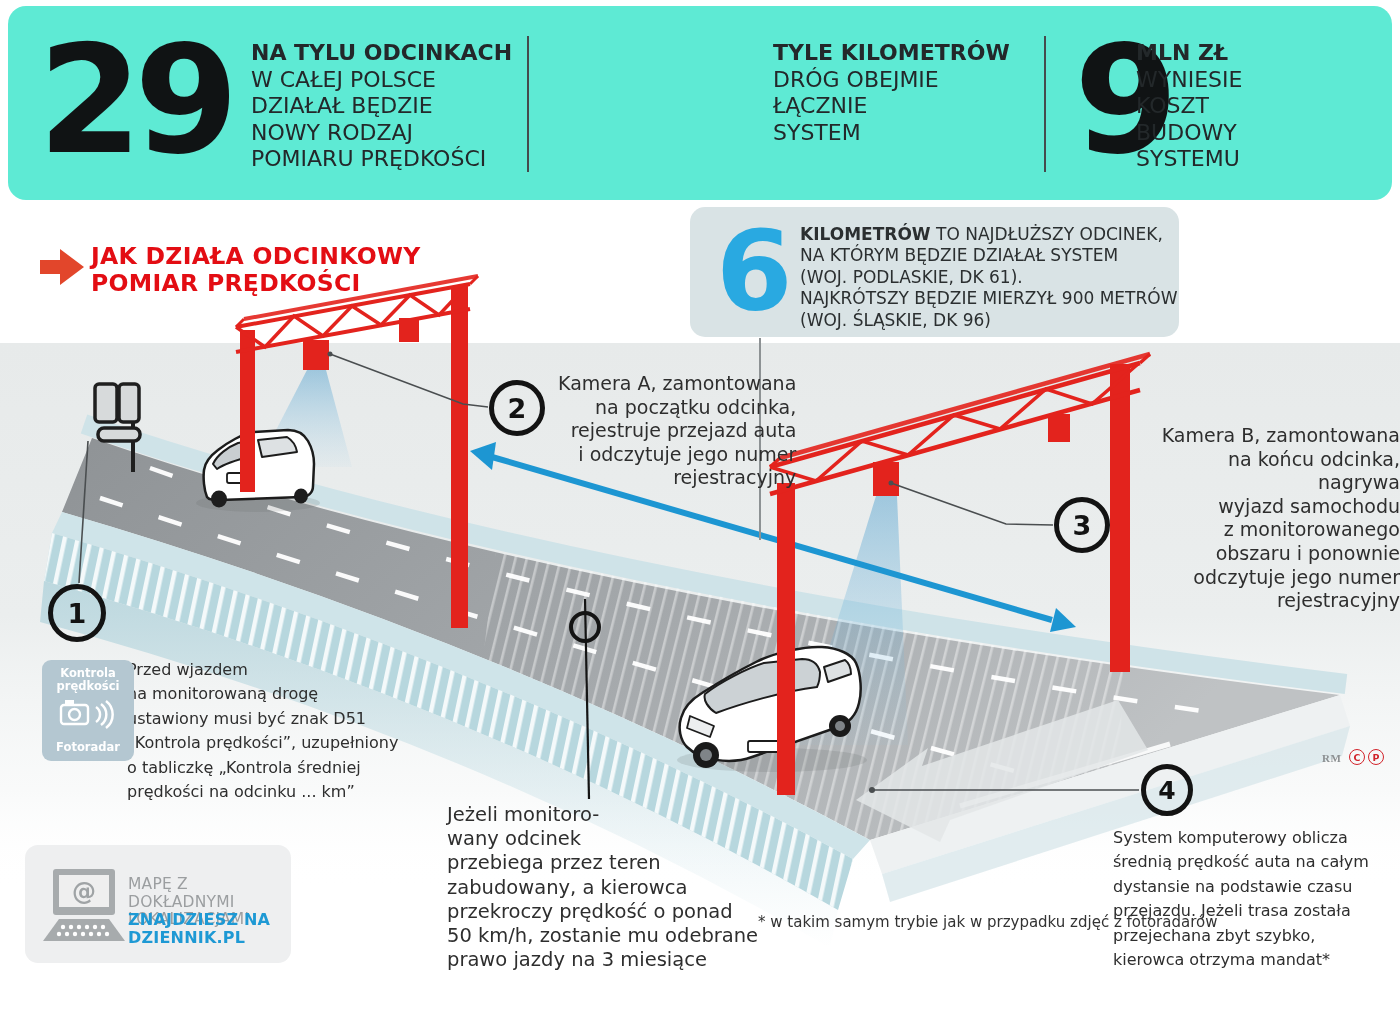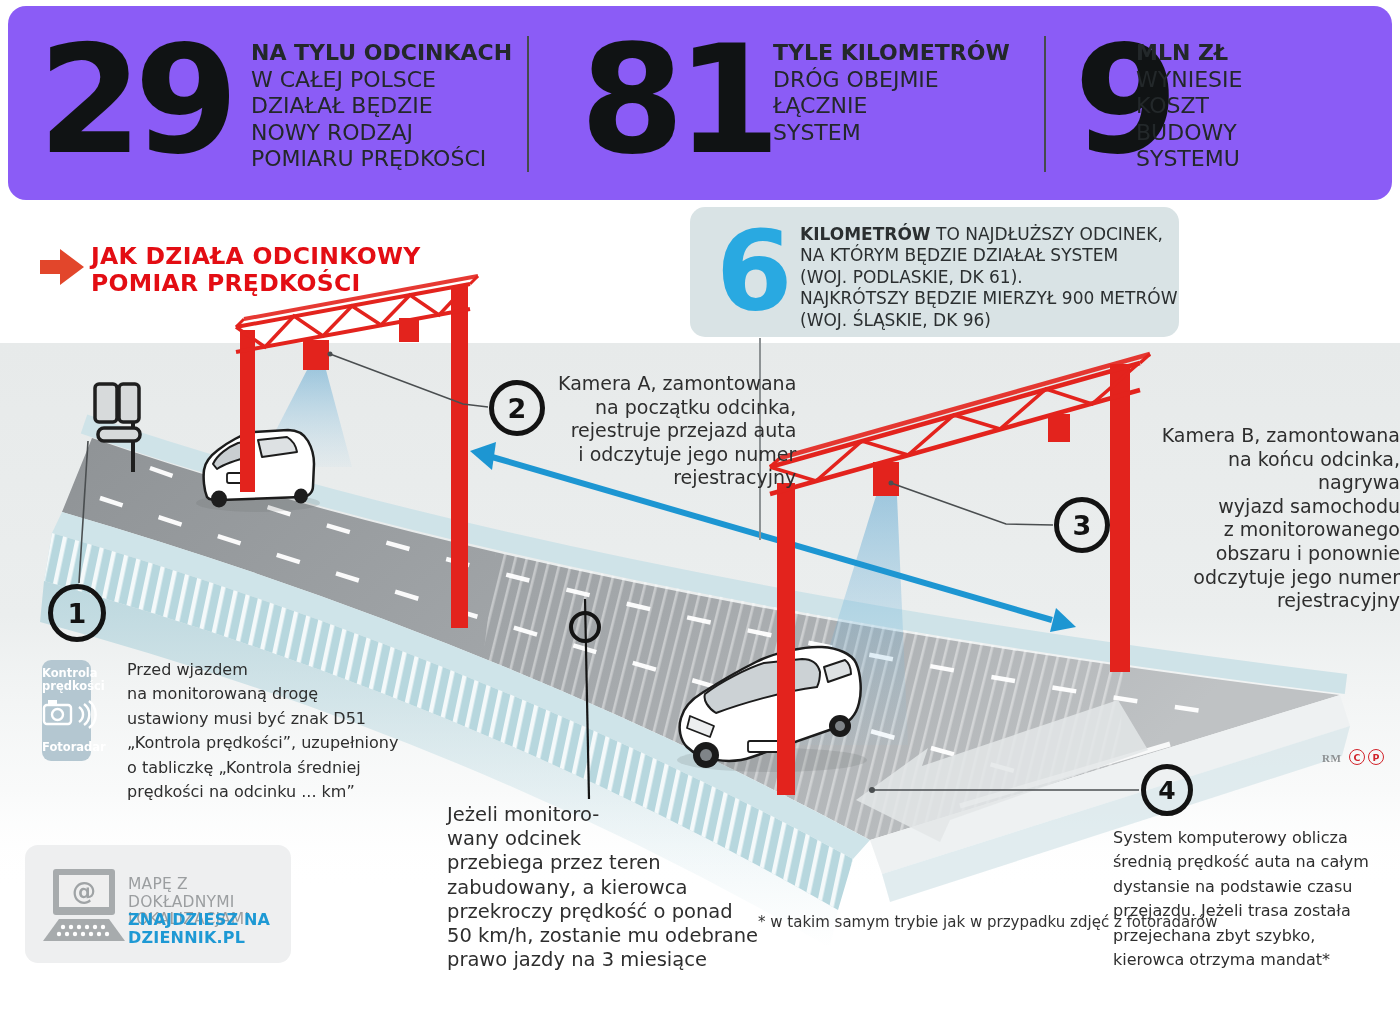--- a/index.html
+++ b/index.html
@@ -1,42 +1,42 @@
 <!DOCTYPE html>
 <html><head>
 <meta charset="utf-8">
 <style>
   html,body{margin:0;padding:0;background:#fff;}
   .canvas{position:relative;width:1400px;height:1031px;background:#fff;overflow:hidden;
           font-family:"DejaVu Sans","Liberation Sans",sans-serif;color:#2e2e2e;}
   .abs{position:absolute;}
   .pre{white-space:pre-line;}
   
-  .band{left:8px;top:6px;width:1384px;height:194px;background:#8b5cf6;border-radius:18px;}
+  .band{left:8px;top:6px;width:1384px;height:194px;background:#5eead4;border-radius:18px;}
   .stat-digit{font-weight:900;color:#101314;font-size:150px;line-height:160px;letter-spacing:-8px;top:14px;}
   .stat-label{font-size:22px;line-height:26.5px;color:#23282a;top:34px;}
   .stat-label b{display:block;font-weight:700;}
   .vdiv{top:30px;width:2px;height:136px;background:#454b4d;}
   
   .hlbox{left:690px;top:207px;width:489px;height:130px;background:#d9e3e5;border-radius:15px;}
   .hl-digit{left:26px;top:0px;font-size:110px;line-height:128px;font-weight:700;color:#29a9e1;letter-spacing:-2px;}
   .hl-text{left:110px;top:17px;font-size:17px;line-height:21.4px;color:#2b2f30;}
   .hl-text b{font-weight:700;}
   
   .heading{left:91px;top:243px;font-size:23.5px;line-height:27px;font-weight:700;color:#e30d13;letter-spacing:.3px;}
   
   .ccircle{border:5px solid #131313;border-radius:50%;display:flex;align-items:center;justify-content:center;
            font-weight:700;font-size:27px;color:#131313;box-sizing:border-box;background:transparent;}
   
   .t-sm{font-size:19px;line-height:23.6px;text-align:right;}
   .t-md{font-size:16px;line-height:24.4px;}
   .t-side{font-size:19.5px;line-height:24.2px;}
   .t-foot{font-size:15px;color:#333;}
   
-  .signbox{left:42px;top:660px;width:49px;height:101px;background:#b4c7d1;border-radius:9px;color:#fff;text-align:center;}
+  .signbox{left:42px;top:660px;width:92px;height:101px;background:#b4c7d1;border-radius:9px;color:#fff;text-align:center;}
   .sign-top{margin-top:7px;font-size:11.5px;line-height:13px;font-weight:700;}
   .sign-bottom{position:absolute;bottom:7px;left:0;width:100%;font-size:11.5px;font-weight:700;}
   
   .mapbox{left:25px;top:845px;width:266px;height:118px;background:#eeeff0;border-radius:13px;}
   .map-gray{left:103px;top:31px;font-size:15.5px;line-height:17.5px;font-weight:500;color:#9b9ea0;letter-spacing:.2px;}
   .map-blue{left:103px;top:66px;font-size:16px;line-height:17.5px;font-weight:700;color:#1e99d4;letter-spacing:.2px;cursor:pointer;}
   
   .rm{left:1322px;top:752px;font-size:11px;font-weight:700;color:#8c9092;letter-spacing:.5px;font-family:Liberation Serif, serif;}
   .badge{width:16px;height:16px;border:1.6px solid #d2232a;border-radius:50%;color:#d2232a;font-size:9.5px;
          font-weight:700;display:flex;align-items:center;justify-content:center;box-sizing:border-box;top:749px;}
@@ -177,21 +177,20 @@
   <div class="abs band">
     <div class="abs stat-digit" style="left:30px;">29</div>
     <div class="abs stat-label" style="left:243px;">
       <b>NA TYLU ODCINKACH</b>
       <div class="pre">W CAŁEJ POLSCE
 DZIAŁAŁ BĘDZIE
 NOWY RODZAJ
 POMIARU PRĘDKOŚCI</div>
     </div>
     <div class="abs vdiv" style="left:519px;"></div>
-    <div class="abs stat-digit" style="left:572px;">81</div>
     <div class="abs stat-label" style="left:765px;">
       <b>TYLE KILOMETRÓW</b>
       <div class="pre">DRÓG OBEJMIE
 ŁĄCZNIE
 SYSTEM</div>
     </div>
     <div class="abs vdiv" style="left:1036px;"></div>
     <div class="abs stat-digit" style="left:1066px;">9</div>
     <div class="abs stat-label" style="left:1128px;">
       <b>MLN ZŁ</b>

